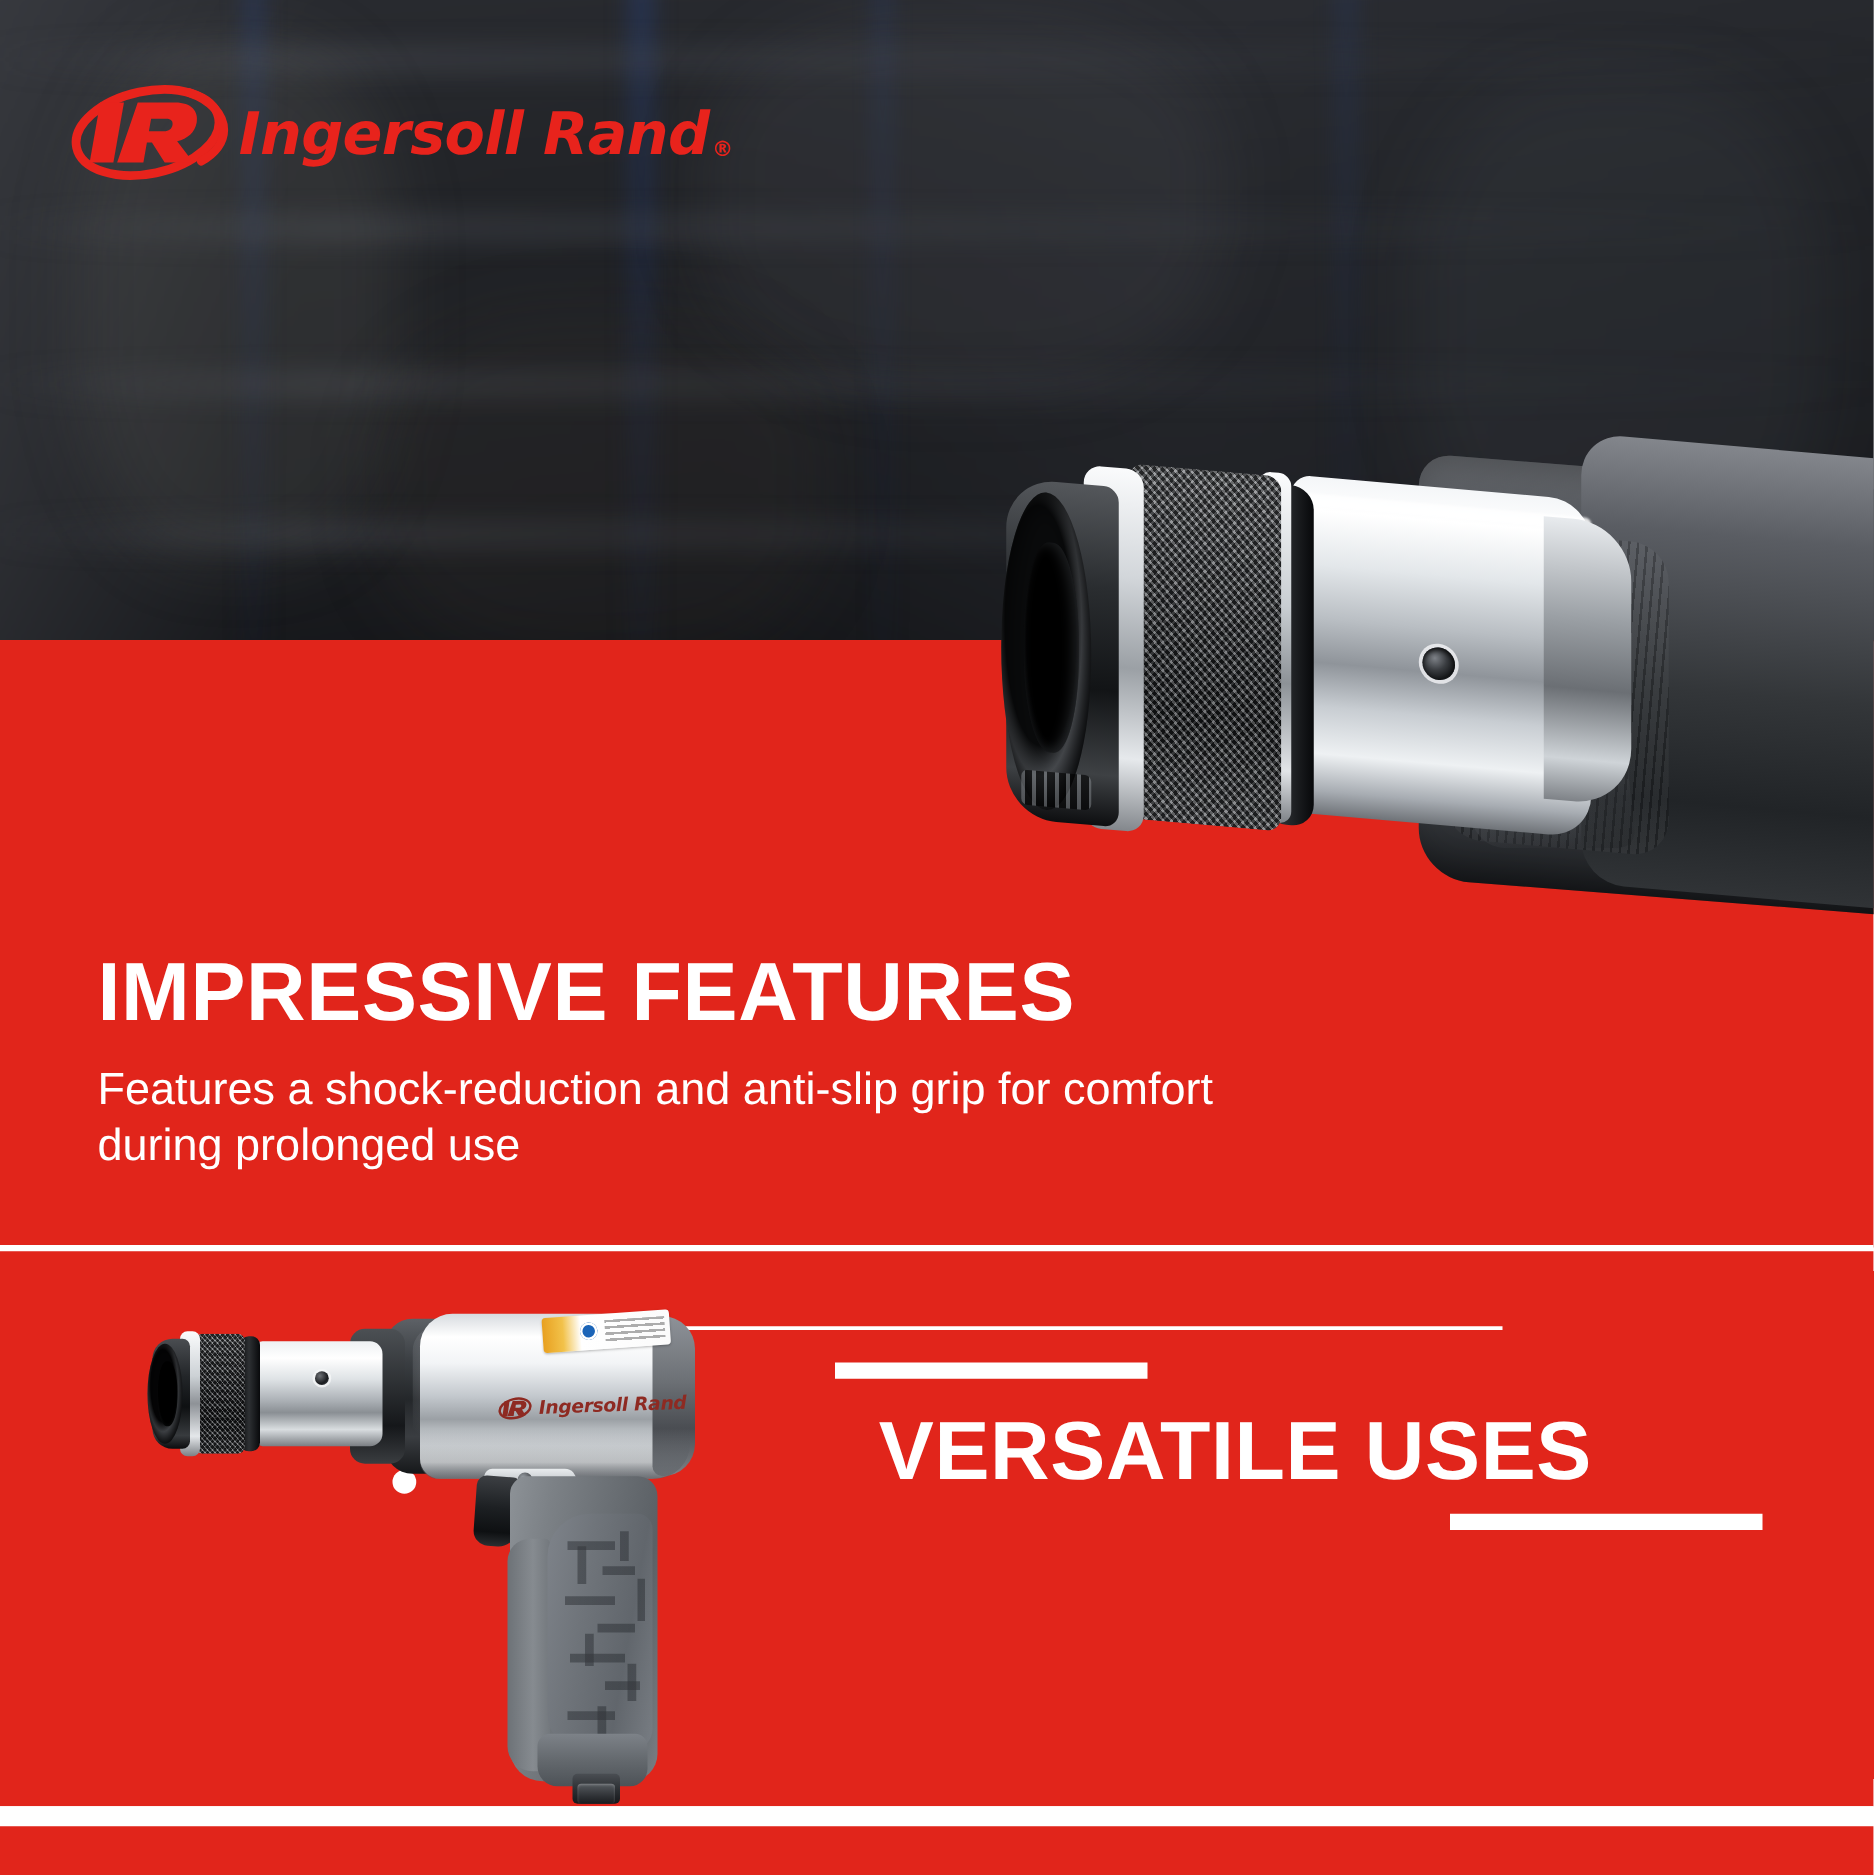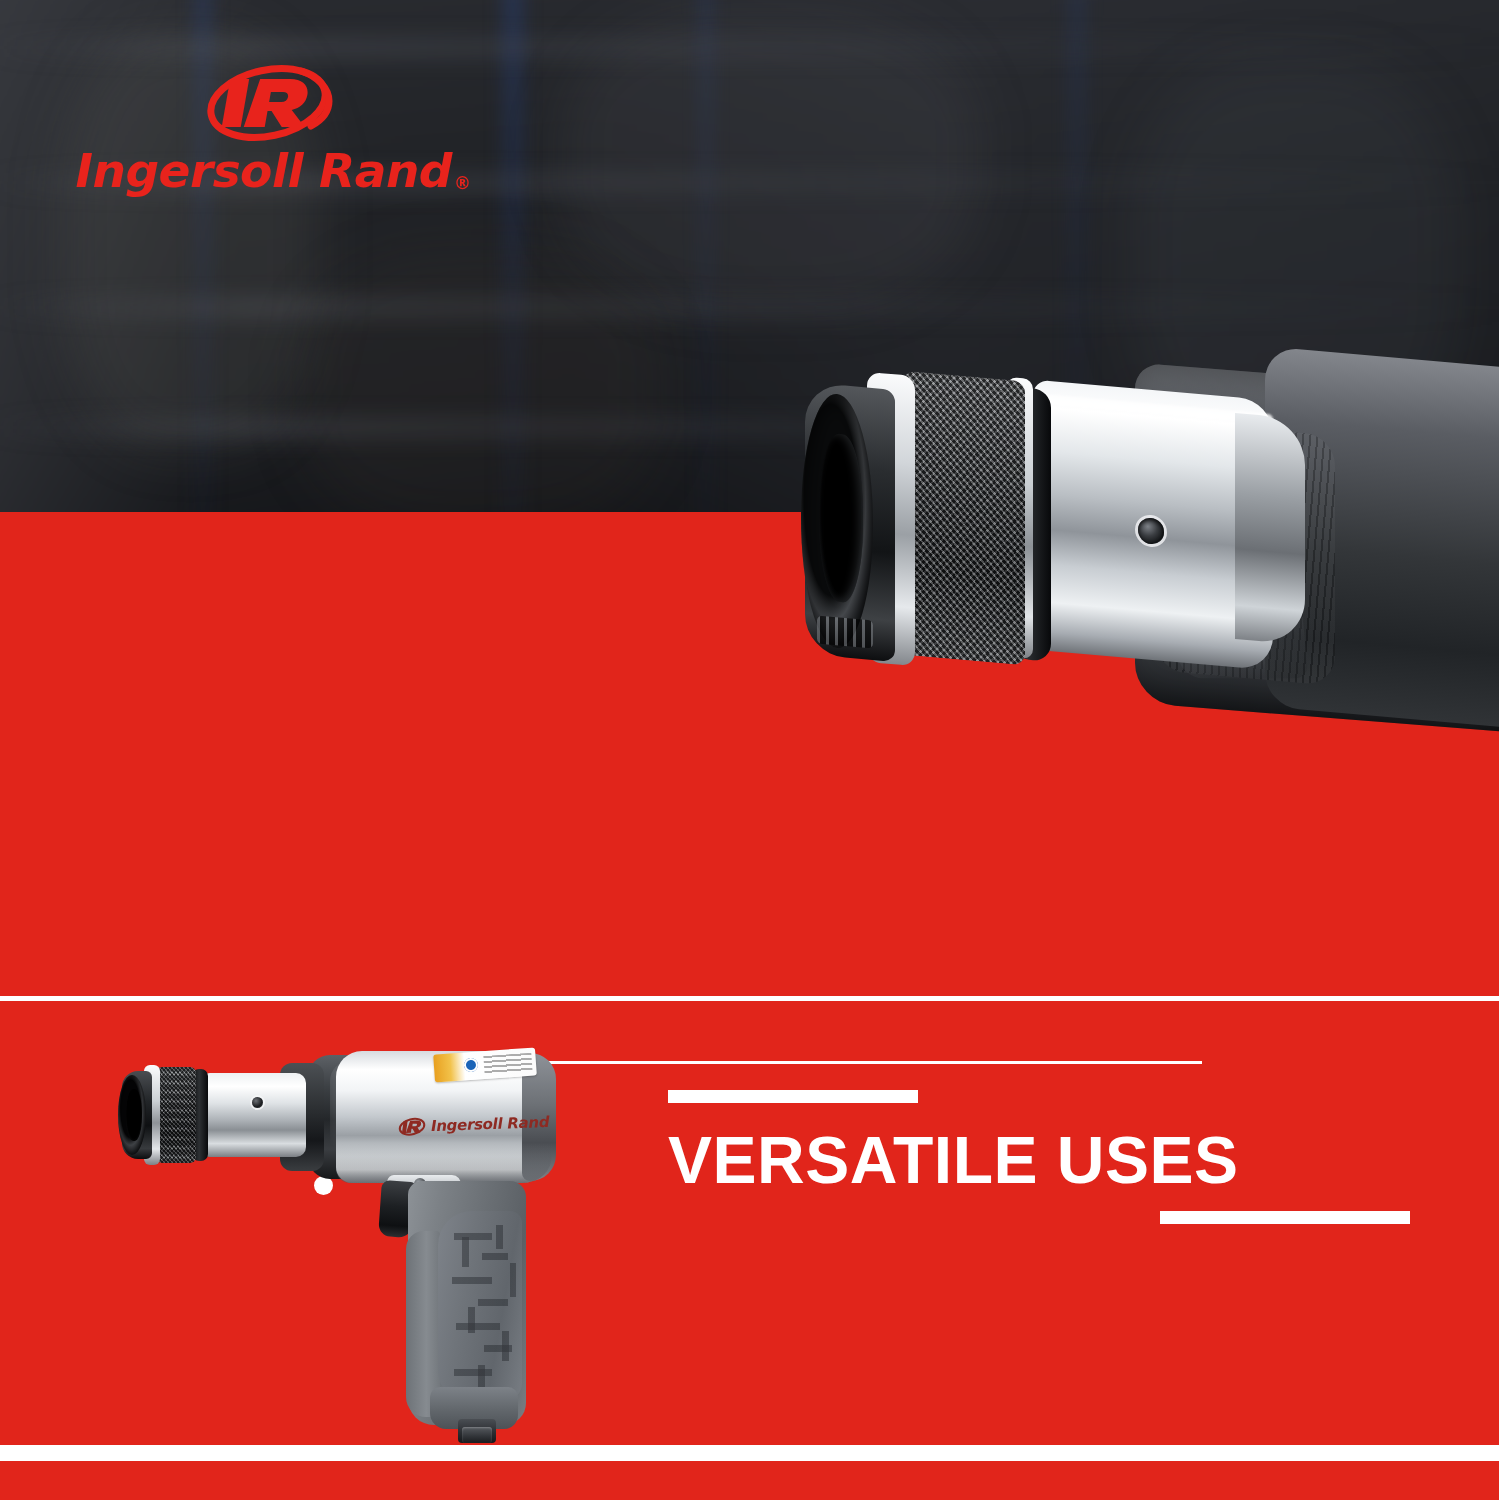--- a/index.html
+++ b/index.html
@@ -59,21 +59,20 @@
   .b2 { left:560px; top:10px;  width:420px; height:300px; background:rgba(98,100,108,.14);}
   .b3 { left:1130px;top:60px;  width:330px; height:400px; background:rgba(88,90,98,.13);}
   .b4 { left:300px; top:250px; width:360px; height:280px; background:rgba(70,66,60,.14);}
 
   
   .logo {
     position:absolute; left:55px; top:63px;
     width:440px; height:84px;
     display:flex; align-items:center; gap:0px;
     z-index:6;
-    flex-direction:column;
   }
   .logo-mark { position:relative; width:140px; height:78px; flex:0 0 auto; }
   .logo-mark svg { position:absolute; left:0; top:0; }
   .logo-word {
     font-family:"DejaVu Sans", sans-serif;
     font-weight:bold; font-style:italic;
     font-size:47px; letter-spacing:-0.5px;
     color:#E8231C;
     white-space:nowrap;
     margin-left:-4px;
@@ -246,21 +245,21 @@
   }
 
   
   .sec-b-text { position:absolute; left:668px; top:1090px; width:780px; z-index:6; }
   .rule-top {
     width:250px; height:13px; background:#ffffff; margin-bottom:22px;
   }
   .headline-2 {
     font-family:"Liberation Sans", sans-serif;
     font-weight:bold; font-size:66px; line-height:70px;
-    letter-spacing:0.5px; color:#ffffff; white-space:nowrap;
+    letter-spacing:0.5px; color:#ffffff; white-space:nowrap;margin-left:35px;
   }
   .rule-bottom {
     width:250px; height:13px; background:#ffffff;
     margin-left:492px; margin-top:16px;
   }
   .body-copy-2 {
     font-family:"Liberation Sans", sans-serif;
     font-weight:normal; font-size:36px; line-height:45px;
     color:#ffffff; margin-top:46px; max-width:720px;
   }
@@ -512,20 +511,24 @@
   </div>
 
   <div class="panel-a"></div>
 
   <div class="callout">
     <div class="h-line"></div>
     <div class="v-line"></div>
     <div class="dot"></div>
   </div>
 
+  <div class="sec-a-text">
+    <div class="headline">IMPRESSIVE FEATURES</div>
+    <div class="body-copy">Features a shock-reduction and anti-slip grip for comfort during prolonged use</div>
+  </div>
 
   <div class="divider"></div>
 
   <div class="panel-b"></div>
 
   <div class="tool">
     <div class="tp t-shroud"></div>
     <div class="tp t-shroud-flute"></div>
     <div class="tp t-collar-dark"></div>
 

